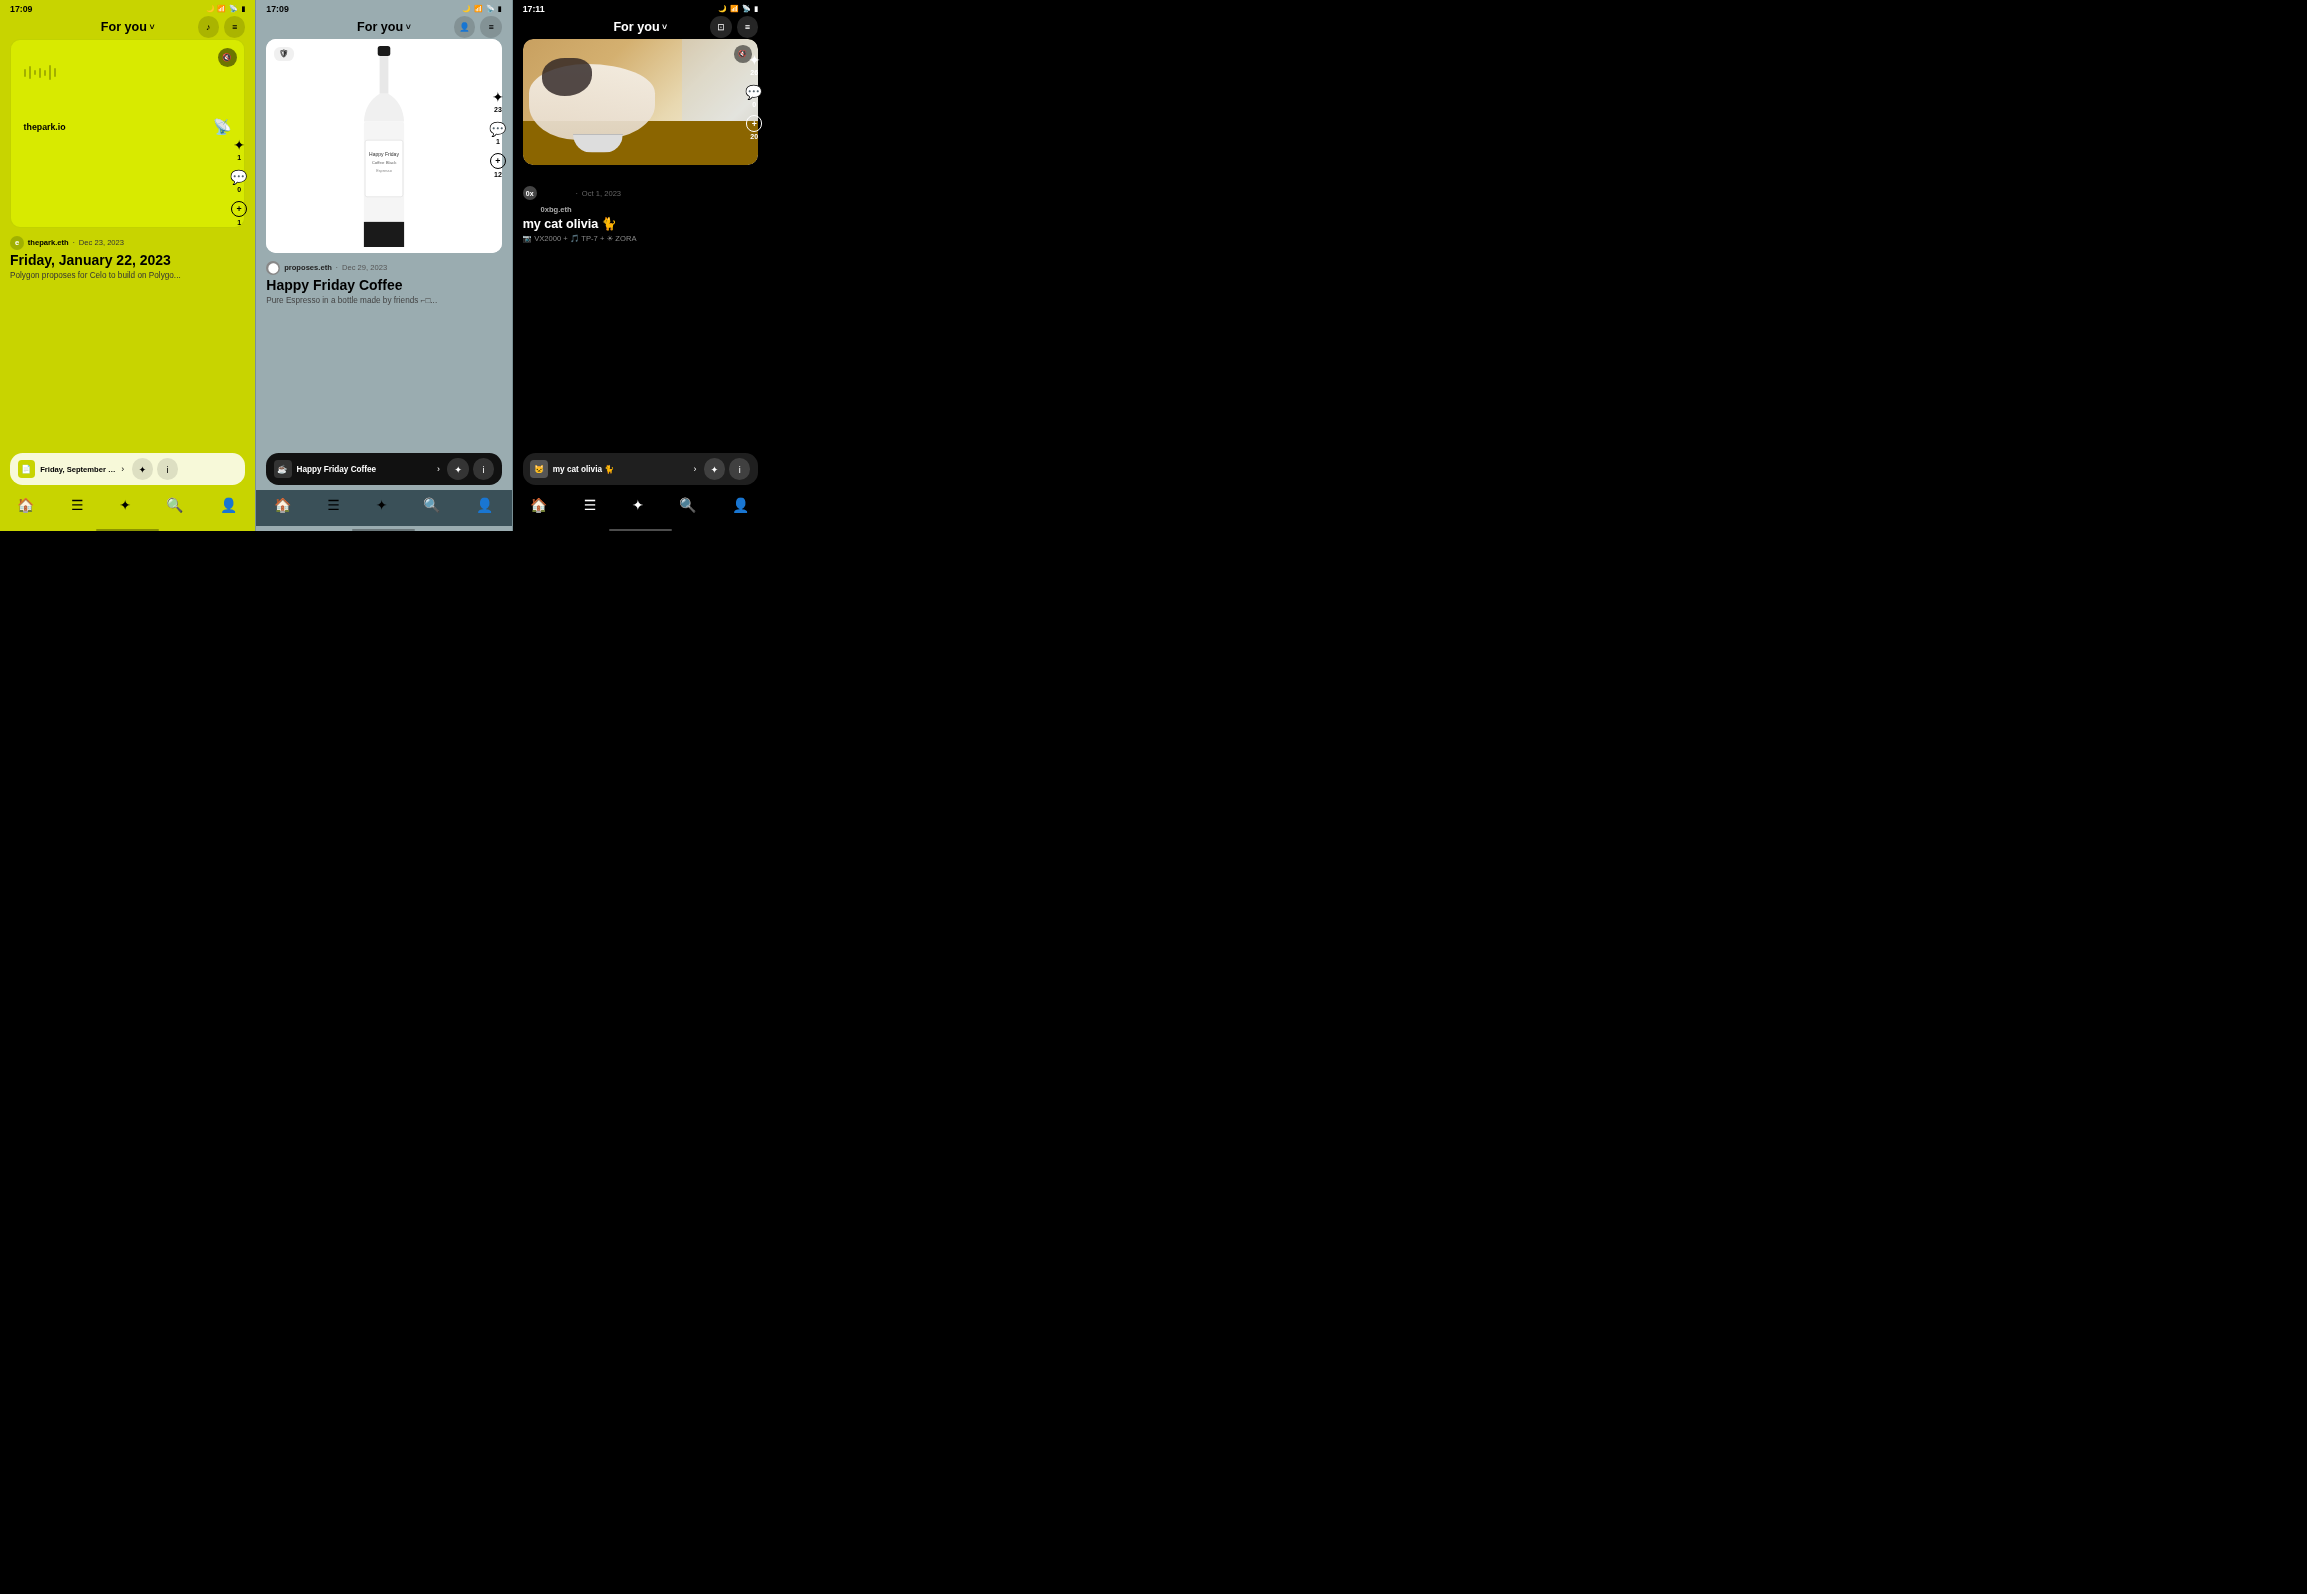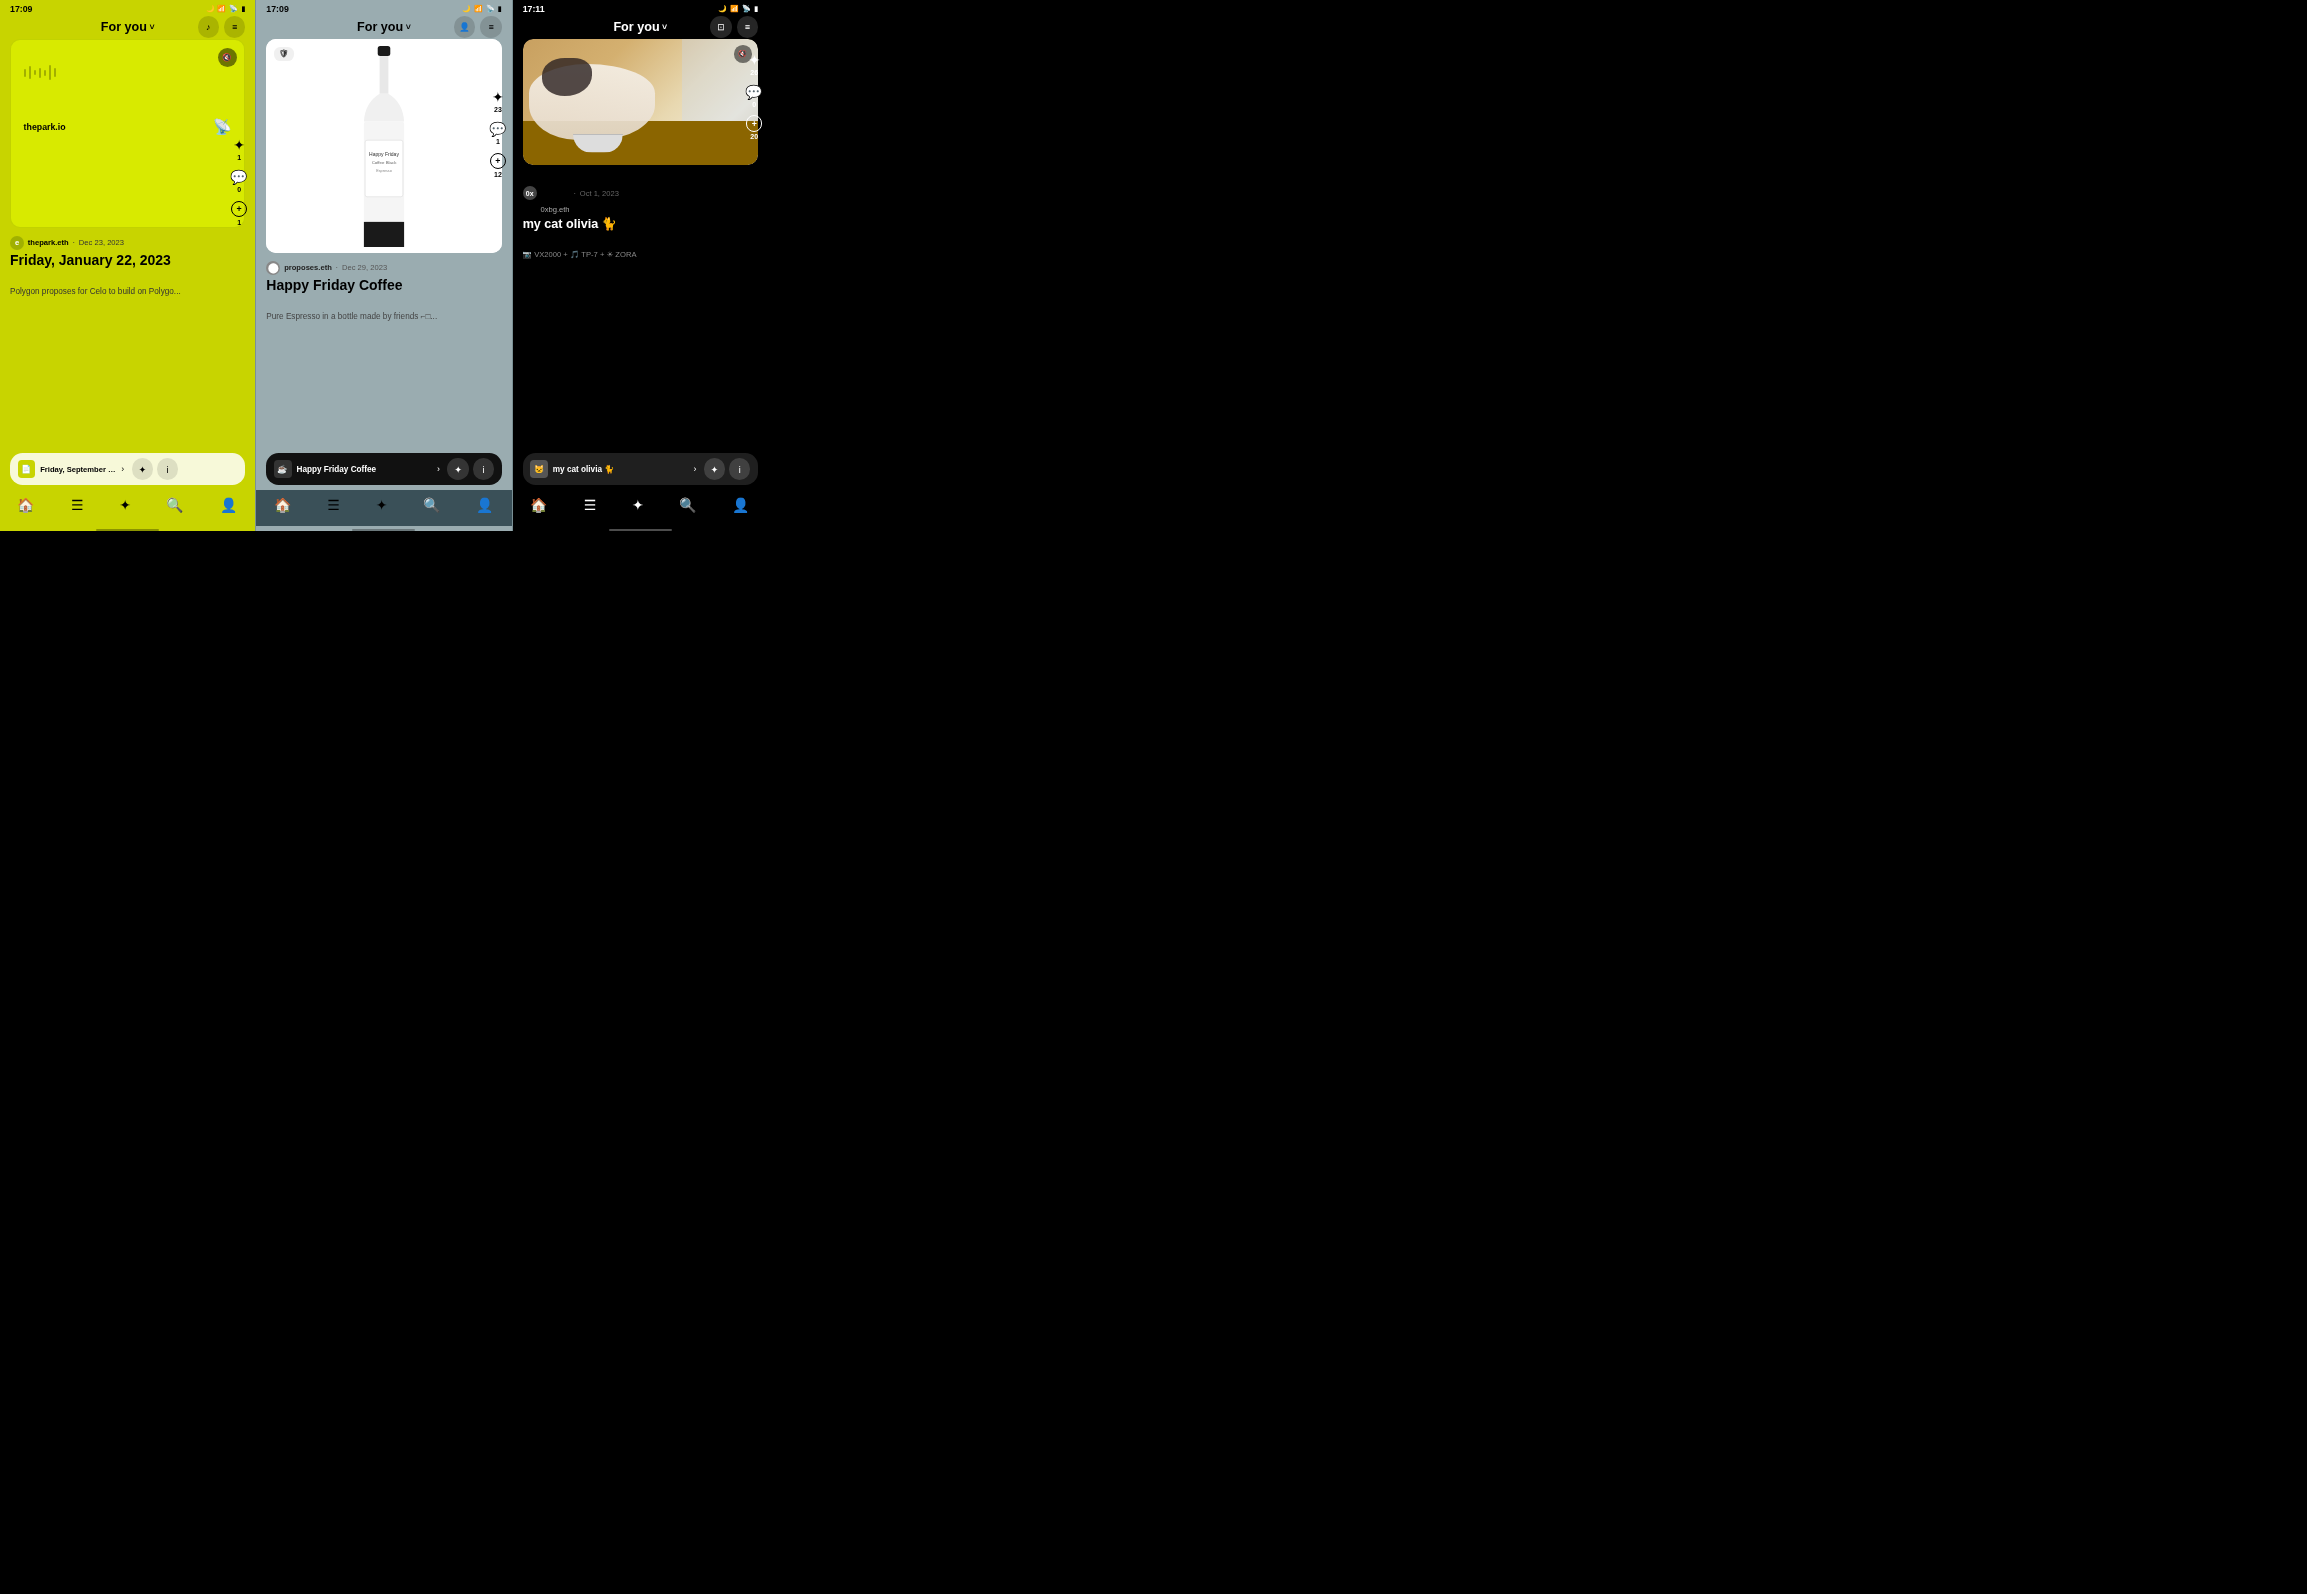--- a/index.html
+++ b/index.html
@@ -198,21 +198,21 @@
       font-size: 14px;
       font-weight: 700;
       margin-top: 2.5px;
     }
     .phone-1 .post-title { color: #000; }
     .phone-2 .post-title { color: #000; }
     .phone-3 .post-title { color: #fff; }
 
     .post-desc {
       font-size: 8.2px;
-      margin-top: 19px;
+      margin-top: 3px;
       overflow: hidden;
       text-overflow: ellipsis;
       white-space: nowrap;
     }
     .phone-1 .post-desc { color: #333; }
     .phone-2 .post-desc { color: #444; }
     .phone-3 .post-desc { color: #888; }
 
     
     .side-actions {
@@ -607,21 +607,21 @@
         </div>
         <div class="action-item">
           <div class="follow-btn" style="border-color:#fff;color:#fff;">+</div>
           <span class="action-count" style="color:#fff;">20</span>
         </div>
       </div>
     </div>
 
     <div class="meta-row" style="margin-top:7.6px;">
       <div class="avatar-small" style="background:#444;color:#fff;font-weight:700;font-size:7px;">0x</div>
-      <span style="color:#aaa;font-weight:400;margin-top:32px;">0xbg.eth</span>
+      <span style="color:#aaa;font-weight:700;margin-top:32px;">0xbg.eth</span>
       <span style="color:#666;">·</span>
       <span style="color:#666;">Oct 1, 2023</span>
     </div>
     <div class="post-title" style="color:#fff;font-size:12.6px;">my cat olivia 🐈</div>
     <div class="post-desc" style="color:#888;font-size:7.6px;">📷 VX2000 + 🎵 TP-7 + ☀ ZORA</div>
   </div>
 
   <div class="collect-bar" style="background:rgba(255,255,255,0.12);border-radius:12.6px;">
     <div class="collect-icon" style="background:#555;font-size:8.2px;">🐱</div>
     <span class="collect-label" style="color:#fff;font-size:8.2px;font-weight:600;">my cat olivia 🐈</span>

